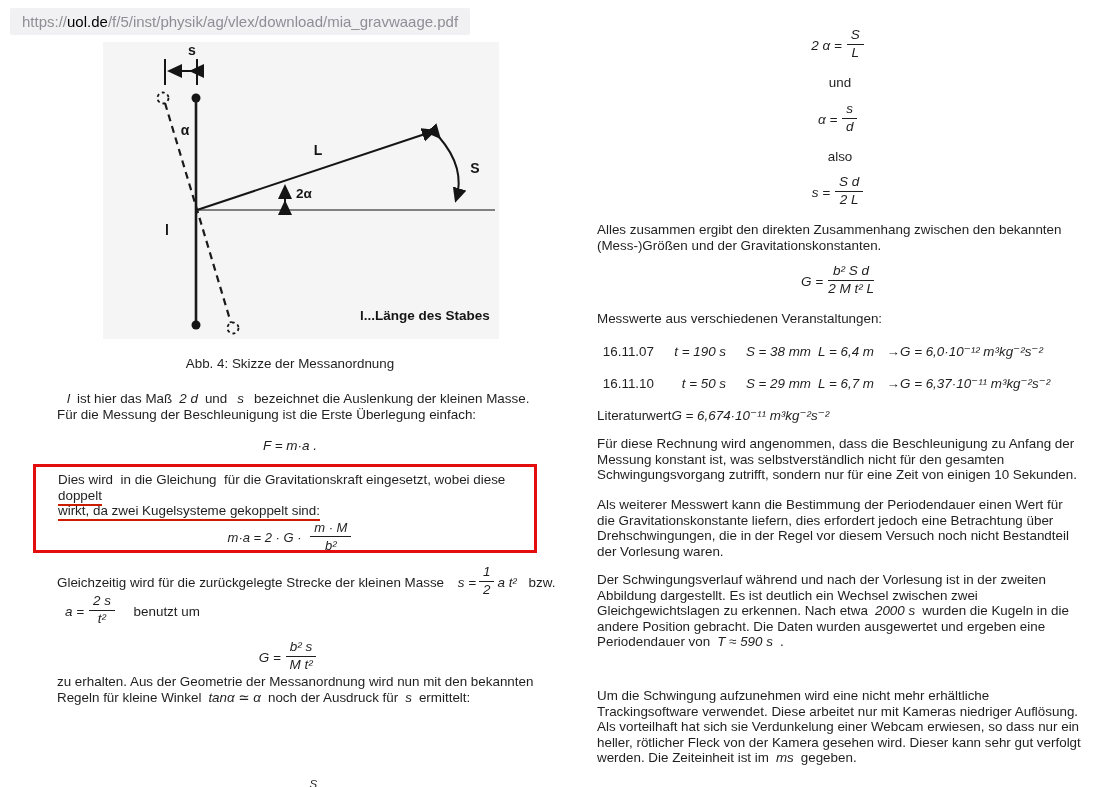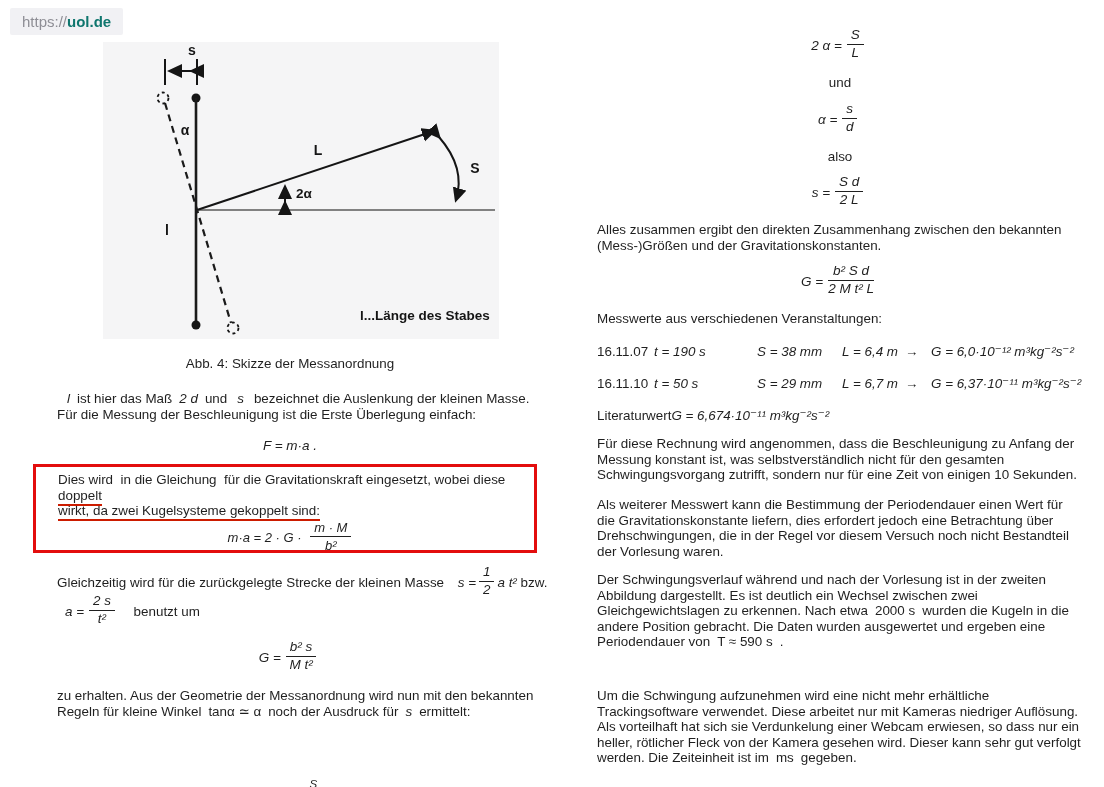--- a/index.html
+++ b/index.html
@@ -10,71 +10,72 @@
     color:#1f1f1f; font-size:13.4px; line-height:15.6px;
   }
 
   
   .url-bar {
     position:absolute; left:10px; top:8px; height:27px;
     background:#f1f1f4; border-radius:2px; padding:0 12px;
     display:flex; align-items:center; font-size:15px; color:#8e8e95;
     white-space:nowrap;
   }
-  .url-bar .domain { font-weight:700; color:#0f766e;text-align:center; }
+  .url-bar .domain { font-weight:400; color:#000000;text-align:center; }
 
   
   .figure-wrap { position:absolute; left:103px; top:42px; width:396px; height:297px; }
   .figure-wrap svg { display:block; }
 
   .caption { position:absolute; left:36px; top:356px; width:508px; text-align:center; }
 
   
   .para { position:absolute; white-space:normal; }
   .pre { white-space:pre-wrap; }
 
   .mi { font-style:italic; }
   .mvar { font-style:italic; margin:0 7px; }
-  .msp { margin:0 7px; }
+  .msp { margin:0 7px; font-style:italic; }
 
   
   .formula { position:absolute; font-style:italic; font-size:13.5px; text-align:center; white-space:nowrap; }
   .frac { display:inline-block; vertical-align:middle; text-align:center; margin:0 5px; position:relative; top:-2px; line-height:14px; }
   .frac .num { display:block; border-bottom:1.4px solid #1f1f1f; padding:0 4px 1.5px; }
   .frac .den { display:block; padding-top:1.5px; }
   .formula-small { font-size:11.5px; }
   .formula-small .frac { line-height:12px; }
 
   
   .red-box {
     position:absolute; left:33px; top:464px; width:504px; height:89px;
     border:3px solid #e30d0d; padding:5px 8px 4px 22px;
   }
   .red-underline { border-bottom:2.6px solid #cc1c00; padding-bottom:1px; }
   .red-box .rb-formula { text-align:center; margin-top:4px; font-style:italic; font-size:13px; }
 
   
-  .mrow { position:absolute; left:597px; width:492px; display:flex; align-items:center; white-space:nowrap; }
+  .mrow { position:absolute; left:597px; width:492px; display:flex; align-items:center; white-space:nowrap;text-align:right; }
   .mrow .c-date { width:57px; font-style:normal; }
   .mrow .c-t { width:72px; font-style:italic; }
-  .mrow .c-S { width:85px; font-style:italic;margin-left:31px; }
+  .mrow .c-S { width:85px; font-style:italic; }
   .mrow .c-L { width:63px; font-style:italic; }
   .mrow .c-arrow { width:26px; font-style:normal; }
   .mrow .c-G { font-style:italic; }
   .lit-label { margin-right:0; }
   .lit-value { font-style:italic; }
 
   .center { text-align:center; }
 </style>
 </head>
 <body>
 
 <div class="url-bar">
   <span>https://</span>
     <span class="domain">uol.de</span>
+    <span>/f/5/inst/physik/ag/vlex/download/mia_gravwaage.pdf</span>
 </div>
 
 <div class="figure-wrap">
   <svg width="396" height="297" viewBox="0 0 396 297">
     <defs>
       <marker id="ah" markerWidth="9" markerHeight="9" refX="6" refY="3.5" orient="auto">
         <path d="M0,0 L7.5,3.5 L0,7 z" fill="#151515"></path>
       </marker>
     </defs>
     <rect x="0" y="0" width="396" height="297" fill="#f5f5f6"></rect>
@@ -123,33 +124,33 @@
   <span class="red-underline">wirkt, da zwei Kugelsysteme gekoppelt sind:</span>
   <div class="rb-formula">
     <span>m·a = 2 · G ·</span>
     <span class="frac"><span class="num">m · M</span><span class="den">b²</span></span>
   </div>
 </div>
 
 <div class="para" style="left:57px; top:567px; width:500px; white-space:nowrap;">
   <span>Gleichzeitig wird für die zurückgelegte Strecke der kleinen Masse</span>
   <span class="mi" style="margin-left:10px;">s =</span><span class="frac mi" style="margin:0 3px;"><span class="num">1</span><span class="den">2</span></span><span class="mi">a t²</span>
-  <span style="margin-left:0;text-align:center;">bzw.</span>
+  <span style="margin-left:8px;text-align:center;">bzw.</span>
 </div>
 
 <div class="para" style="left:65px; top:596px; width:400px; white-space:nowrap;">
   <span class="mi">a =</span><span class="frac mi"><span class="num">2 s</span><span class="den">t²</span></span>
   <span style="margin-left:10px;">benutzt um</span>
 </div>
 
 <div class="formula" style="left:36px; top:642px; width:508px;">
   <span>G =</span><span class="frac"><span class="num">b² s</span><span class="den">M t²</span></span>
 </div>
 
-<div class="para" style="left:57px; top:688px; width:486px;">
+<div class="para" style="left:57px; top:674px; width:486px;">
   <span>zu erhalten. Aus der Geometrie der Messanordnung wird nun mit den bekannten Regeln für kleine Winkel</span><span class="msp">tanα ≃ α</span><span>noch der Ausdruck für</span><span class="mvar">s</span><span>ermittelt:</span>
 </div>
 
 <div class="formula formula-small" style="left:36px; top:732px; width:508px;margin-top:48px;">
   <span>tan(2α) =</span><span class="frac"><span class="num">S</span><span class="den">L</span></span>
 </div>
 
 <div class="formula" style="left:593px; top:30px; width:494px;">
   <span>2 α =</span><span class="frac"><span class="num">S</span><span class="den">L</span></span>
 </div>

